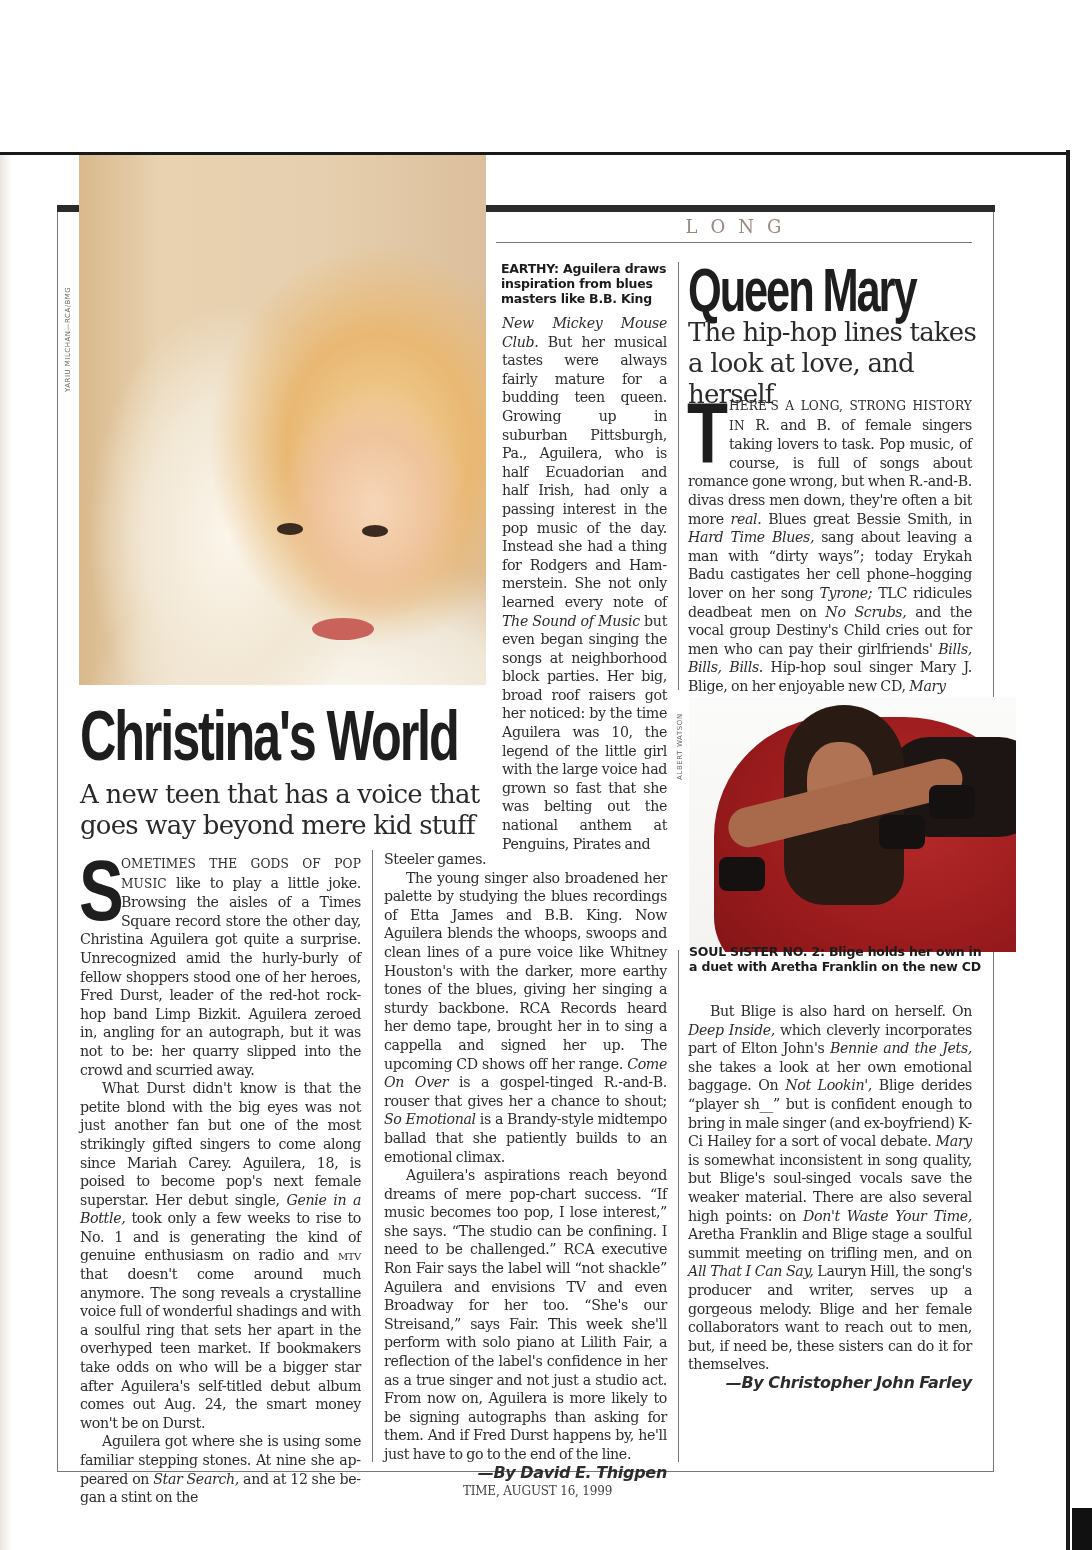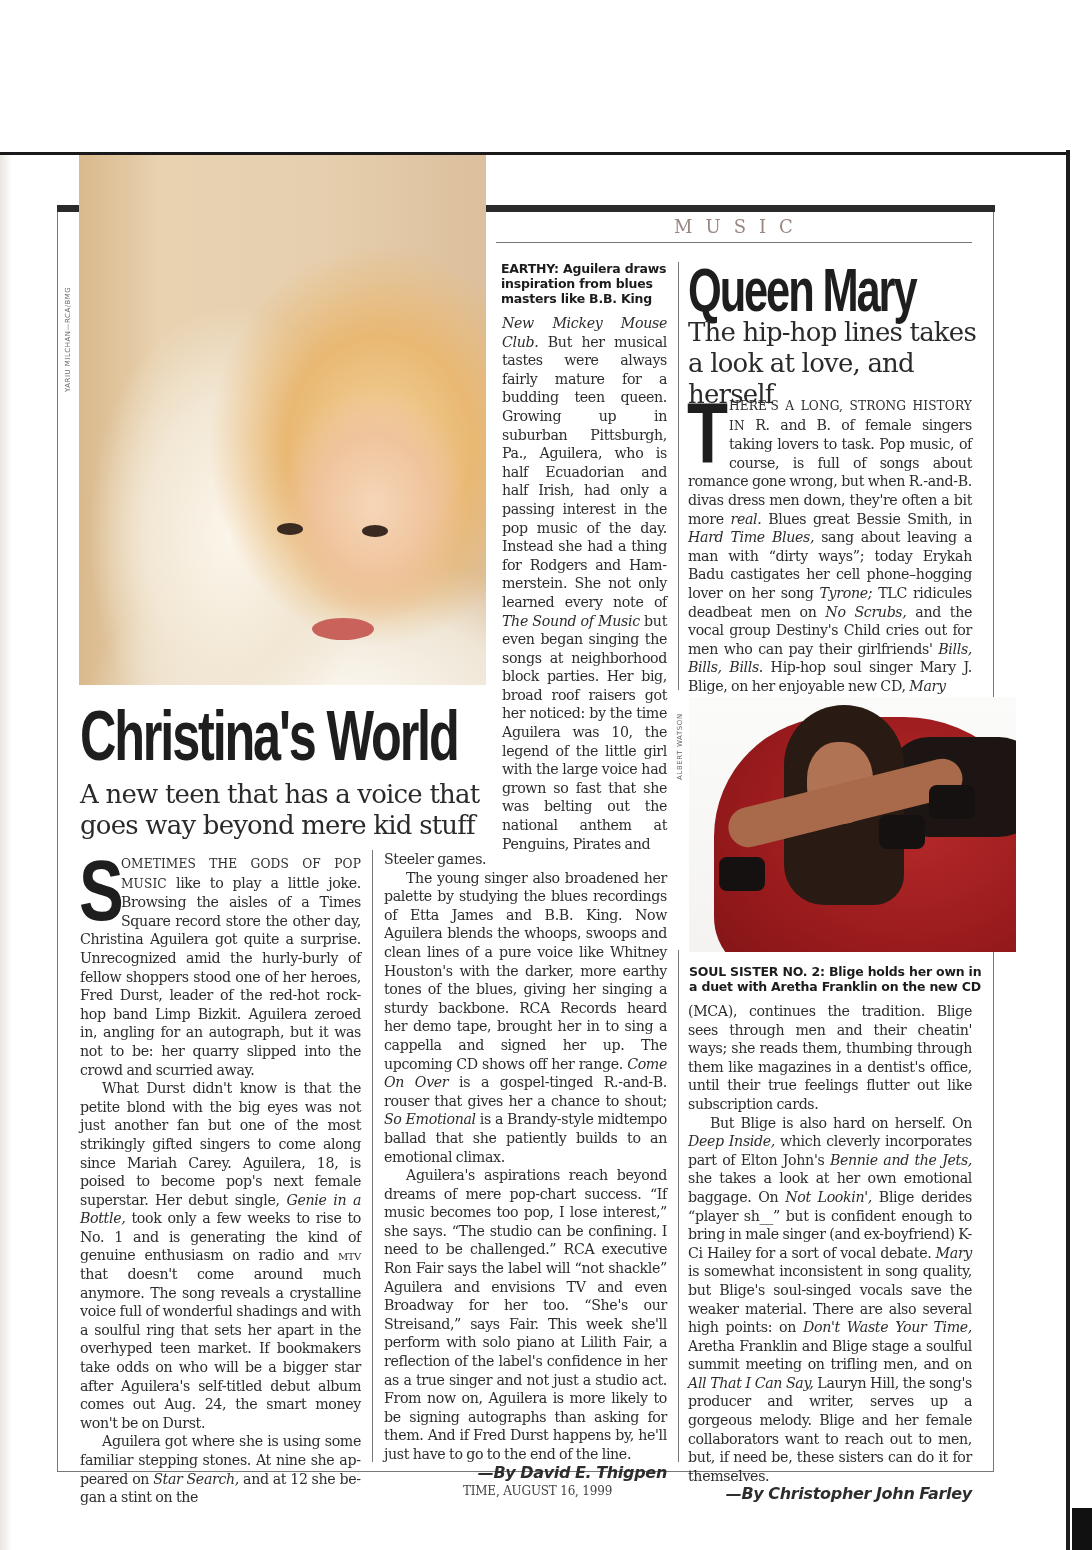--- a/index.html
+++ b/index.html
@@ -70,21 +70,21 @@
   .photo-blige { position: absolute; left: 689px; top: 697px; width: 327px; height: 255px; overflow: hidden;
     background: linear-gradient(180deg, #fbfbfa 0%, #f4f3f1 100%);
   }
   .blige-couch { position: absolute; left: 25px; top: 20px; width: 330px; height: 260px; border-radius: 120px 140px 0 60px; background: radial-gradient(ellipse at 60% 40%, #b62a2a 0%, #9b1b1d 55%, #7f1416 100%); }
   .blige-hair { position: absolute; left: 95px; top: 8px; width: 120px; height: 200px; border-radius: 60px 60px 30px 40px; background: #2a1a14; }
   .blige-face { position: absolute; left: 118px; top: 45px; width: 66px; height: 82px; border-radius: 45%; background: #b07454; }
   .blige-arm { position: absolute; left: 40px; top: 115px; width: 240px; height: 40px; border-radius: 20px; background: #a86a4a; transform: rotate(-14deg); transform-origin: left center; }
   .blige-top { position: absolute; left: 200px; top: 40px; width: 150px; height: 100px; border-radius: 40px; background: #1d1514; }
   .blige-cuff { position: absolute; width: 46px; height: 34px; border-radius: 8px; background: #151110; }
   .credit-right { position: absolute; left: 676px; top: 700px; width: 12px; height: 80px; font-family: "DejaVu Sans", sans-serif; font-size: 7px; letter-spacing: 0.6px; color: #666; writing-mode: vertical-rl; transform: rotate(180deg); white-space: nowrap; }
-  .caption-soul { position: absolute; left: 689px; top: 964px; width: 300px; }
+  .caption-soul { position: absolute; left: 689px; top: 944px; width: 300px; }
 
   .footer { position: absolute; left: 0; top: 1484px; width: 1060px; text-align: center; font-family: "DejaVu Serif", serif; font-size: 12px; color: #444; letter-spacing: -0.2px; padding-left: 15px; }
 </style>
 </head>
 <body>
 
 <div class="scan-left-shade"></div>
 <div class="scan-top"></div>
 <div class="scan-right"></div>
 <div class="scan-bottom-mark"></div>
@@ -92,21 +92,21 @@
 <div class="top-bar-left"></div>
 <div class="top-bar-right"></div>
 
 <div class="photo-christina" aria-label="Christina Aguilera portrait">
   <div class="eye" style="left:198px;top:368px;"></div>
   <div class="eye" style="left:283px;top:370px;"></div>
   <div class="lips"></div>
 </div>
 <div class="credit-left">YARIU MILCHAN—RCA/BMG</div>
 
-<div class="section-label">MUSIC</div>
+<div class="section-label">LONG</div>
 <div class="section-rule"></div>
 
 <div class="caption caption-earthy">EARTHY: Aguilera draws inspiration from blues masters like B.B. King</div>
 
 <div class="col-rule" style="left:372px;top:850px;height:612px;"></div>
 <div class="col-rule" style="left:678px;top:262px;height:428px;"></div>
 <div class="col-rule" style="left:678px;top:950px;height:512px;"></div>
 
 <div class="headline hl-christina">Christina's World</div>
 <div class="deck deck-christina">A new teen that has a voice that goes way beyond mere kid stuff</div>
@@ -156,20 +156,19 @@
   <div class="blige-hair"></div>
   <div class="blige-face"></div>
   <div class="blige-arm"></div>
   <div class="blige-cuff" style="left:30px;top:160px;"></div>
   <div class="blige-cuff" style="left:190px;top:118px;"></div>
   <div class="blige-cuff" style="left:240px;top:88px;"></div>
 </div>
 <div class="caption caption-soul">SOUL SISTER NO. 2: Blige holds her own in a duet with Aretha Franklin on the new CD</div>
 
 <div class="body-text col-c-bottom">
-  <p><span> (MCA), contin­ues the tradition. Blige sees through men and their cheatin' ways; she reads them, thumbing through them like magazines in a dentist's office, until their true feel­ings flutter out like subscription cards.</span></p>
   <p class="indent">
     <span>But Blige is also hard on herself. On </span><em>Deep Inside,</em><span> which cleverly incorporates part of Elton John's </span><em>Bennie and the Jets,</em><span> she takes a look at her own emotional baggage. On </span><em>Not Lookin',</em><span> Blige derides “player sh__” but is confident enough to bring in male singer (and ex-boyfriend) K-Ci Hailey for a sort of vocal debate. </span><em>Mary</em><span> is somewhat inconsistent in song quality, but Blige's soul-singed vocals save the weaker material. There are also several high points: on </span><em>Don't Waste Your Time,</em><span> Aretha Franklin and Blige stage a soulful summit meeting on trifling men, and on </span><em>All That I Can Say,</em><span> Lauryn Hill, the song's producer and writer, serves up a gorgeous melody. Blige and her female collaborators want to reach out to men, but, if need be, these sisters can do it for themselves.</span>
     <span class="byline">—By Christopher John Farley</span>
   </p>
 </div>
 
 <div class="footer">TIME, AUGUST 16, 1999</div>
 
 </body></html>

